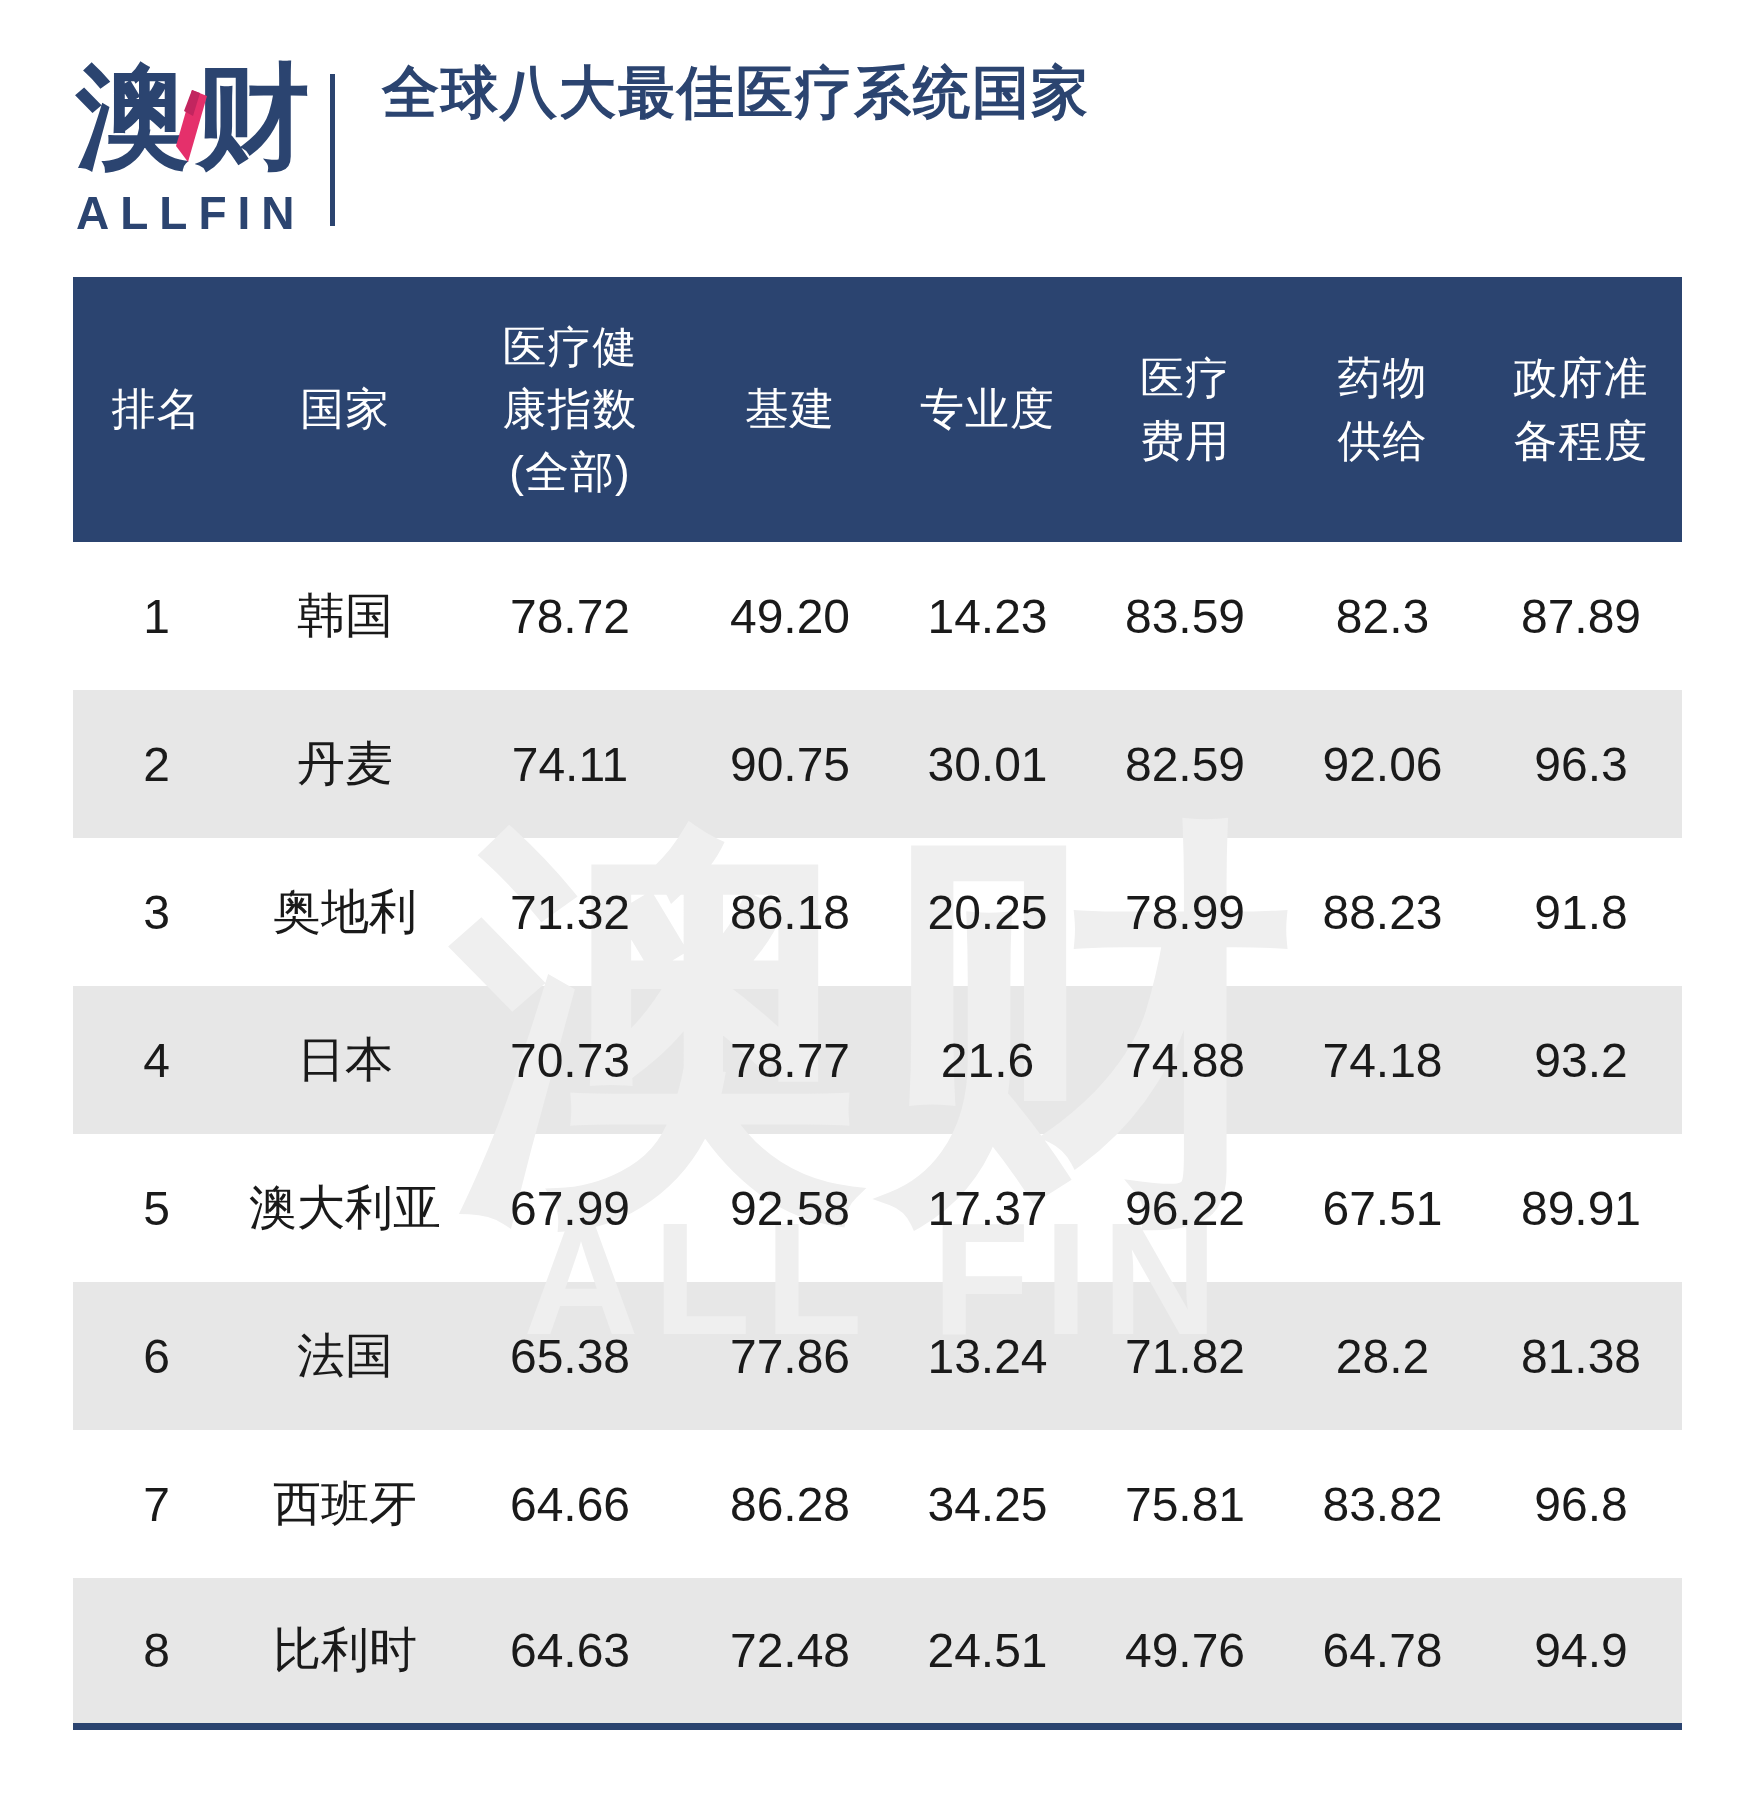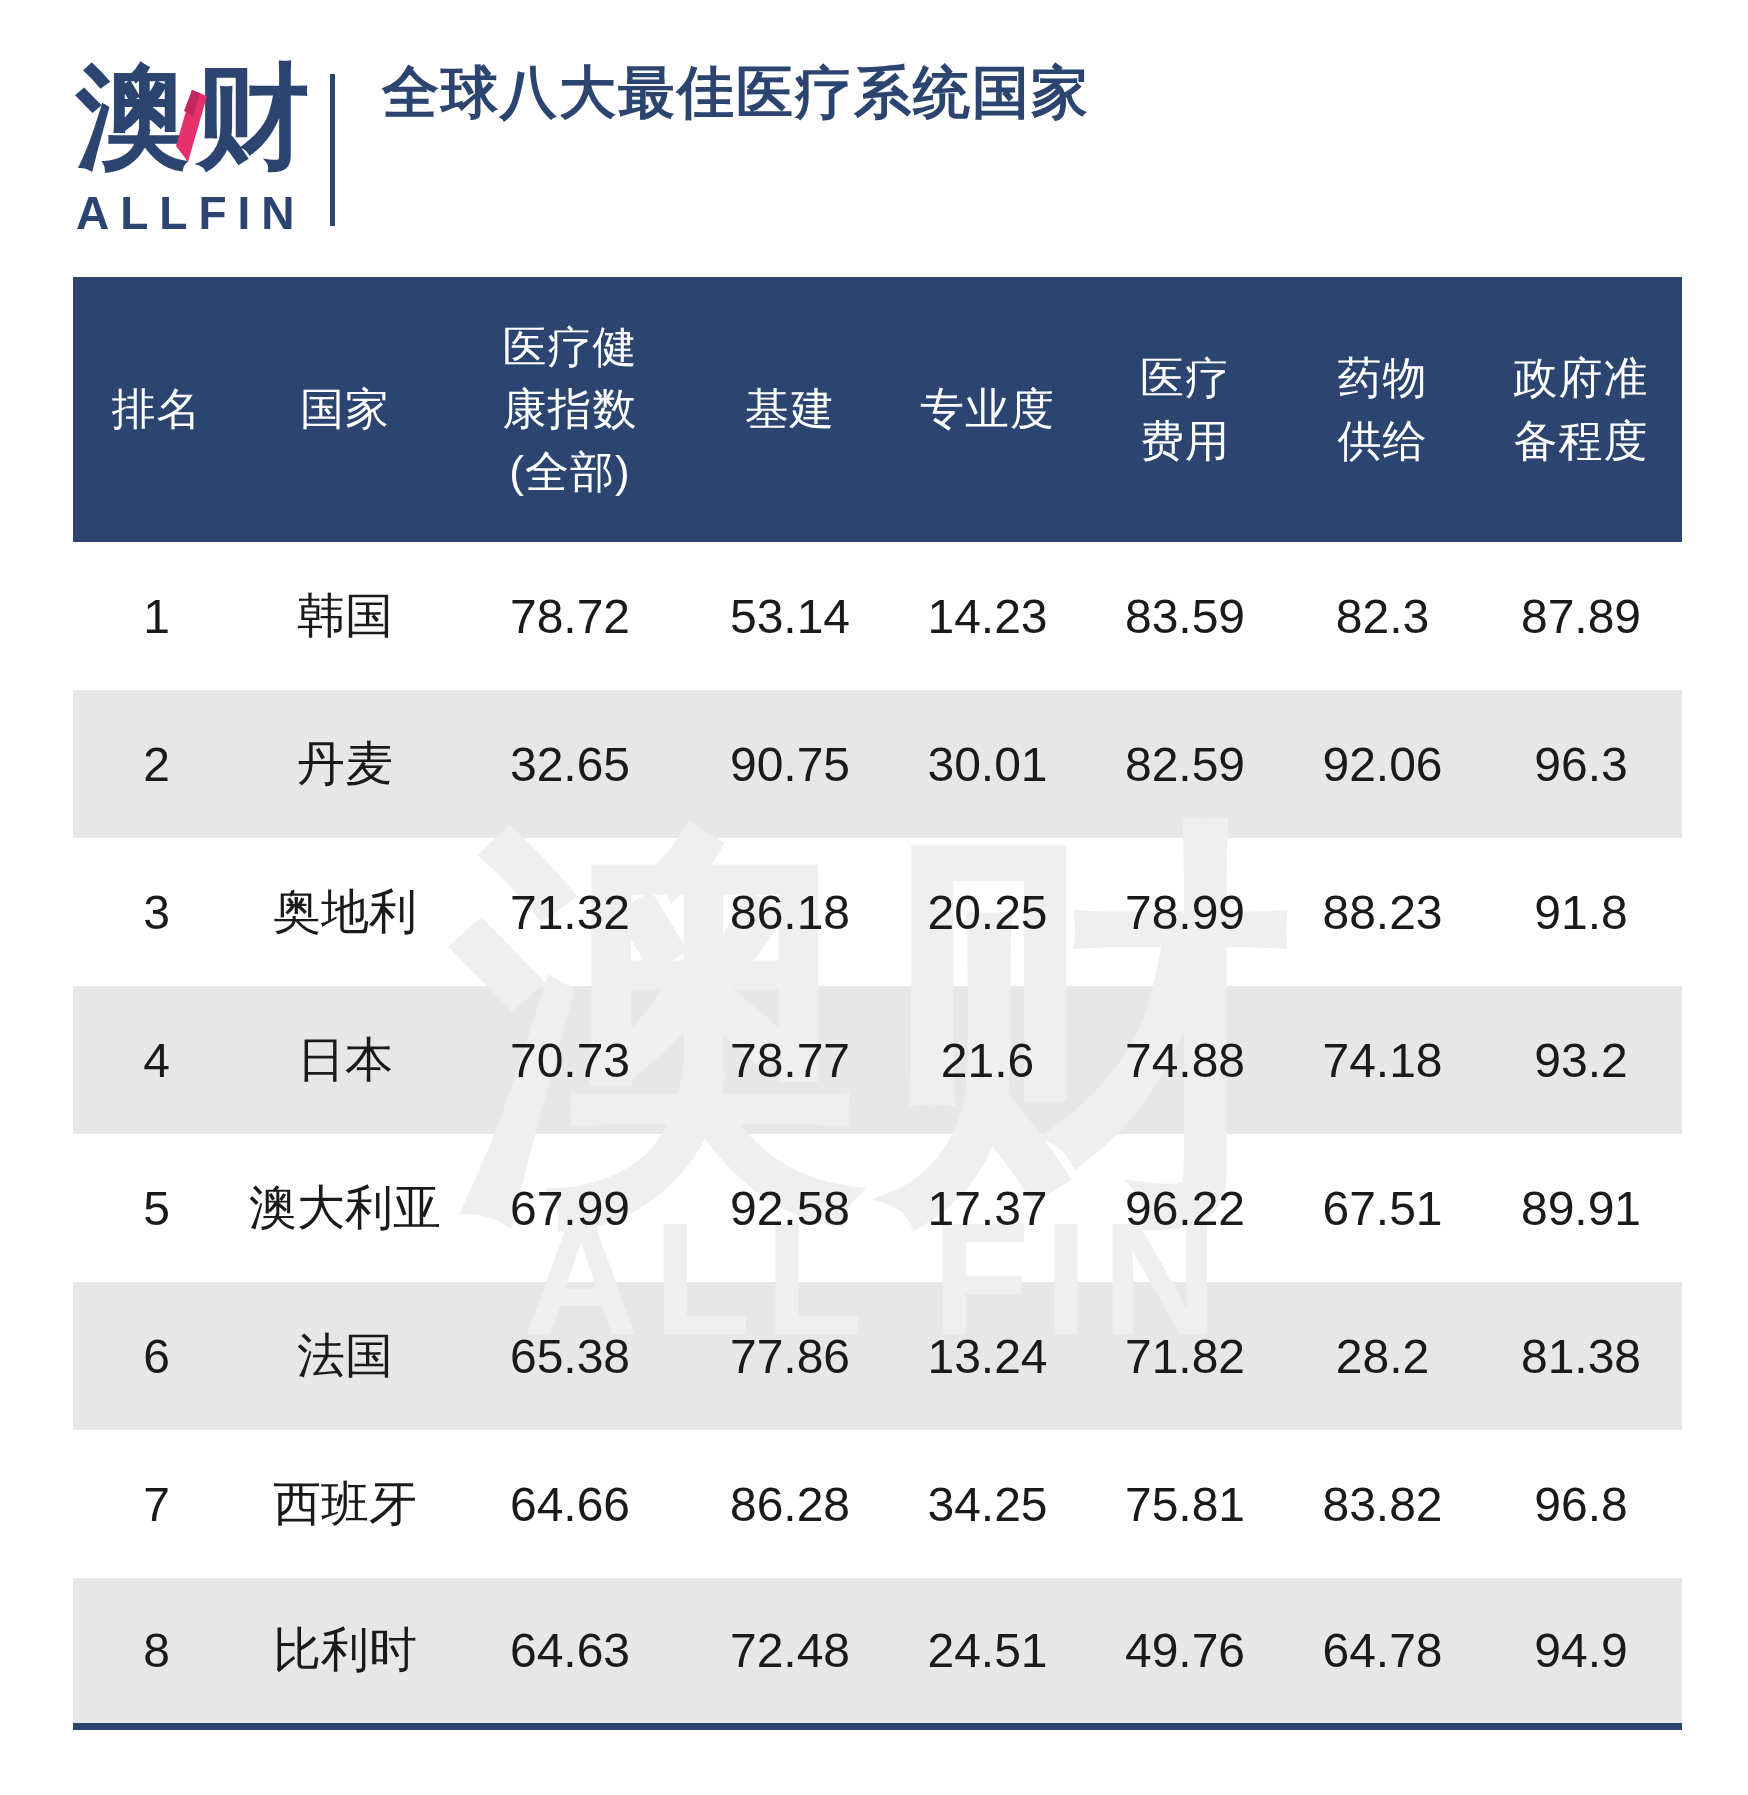--- a/index.html
+++ b/index.html
@@ -137,30 +137,30 @@
 供给</th>
           <th>政府准
 备程度</th>
         </tr>
       </thead>
       <tbody>
           <tr>
             <td><span class="cell-text">1</span></td>
             <td><span class="cell-text">韩国</span></td>
             <td><span class="cell-text">78.72</span></td>
-            <td><span class="cell-text">53.14</span></td>
+            <td><span class="cell-text">49.20</span></td>
             <td><span class="cell-text">14.23</span></td>
             <td><span class="cell-text">83.59</span></td>
             <td><span class="cell-text">82.3</span></td>
             <td><span class="cell-text">87.89</span></td>
           </tr>
           <tr>
             <td><span class="cell-text">2</span></td>
             <td><span class="cell-text">丹麦</span></td>
-            <td><span class="cell-text">32.65</span></td>
+            <td><span class="cell-text">74.11</span></td>
             <td><span class="cell-text">90.75</span></td>
             <td><span class="cell-text">30.01</span></td>
             <td><span class="cell-text">82.59</span></td>
             <td><span class="cell-text">92.06</span></td>
             <td><span class="cell-text">96.3</span></td>
           </tr>
           <tr>
             <td><span class="cell-text">3</span></td>
             <td><span class="cell-text">奥地利</span></td>
             <td><span class="cell-text">71.32</span></td>

